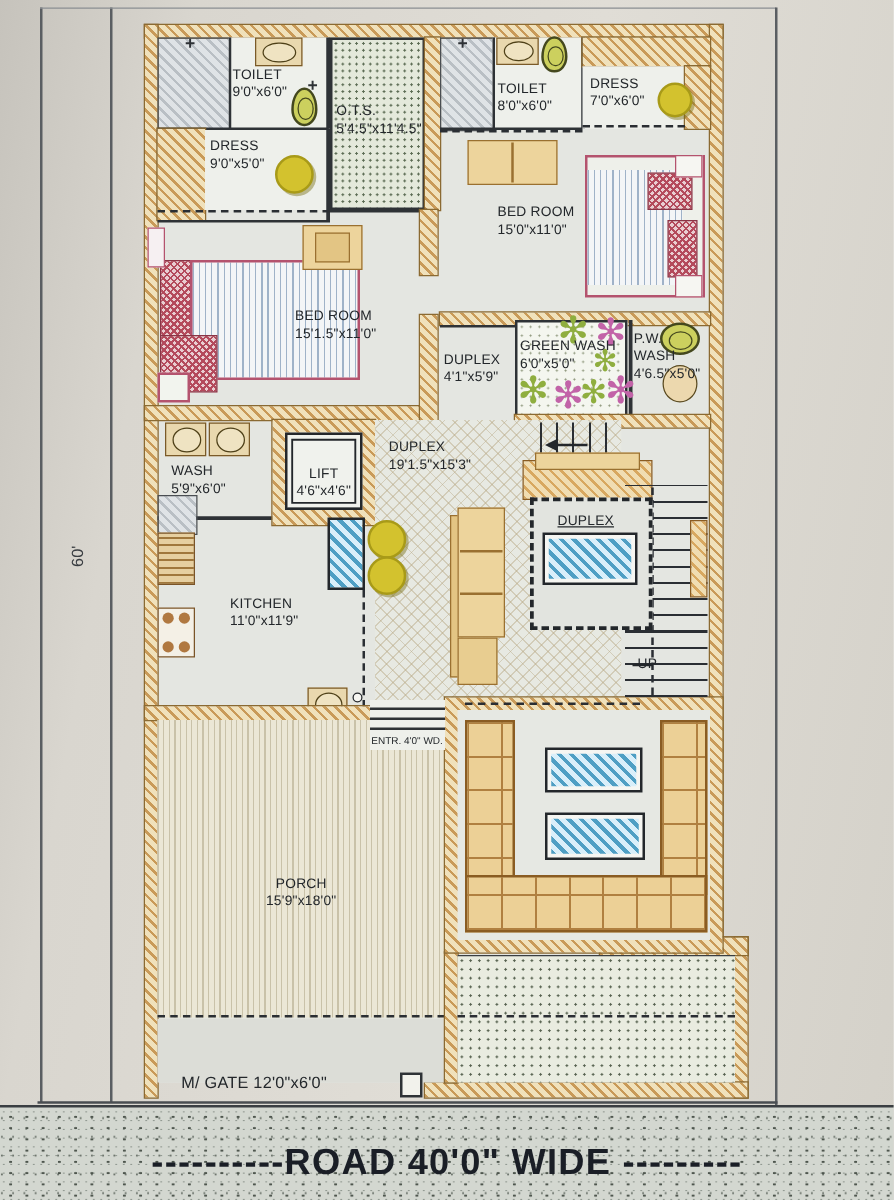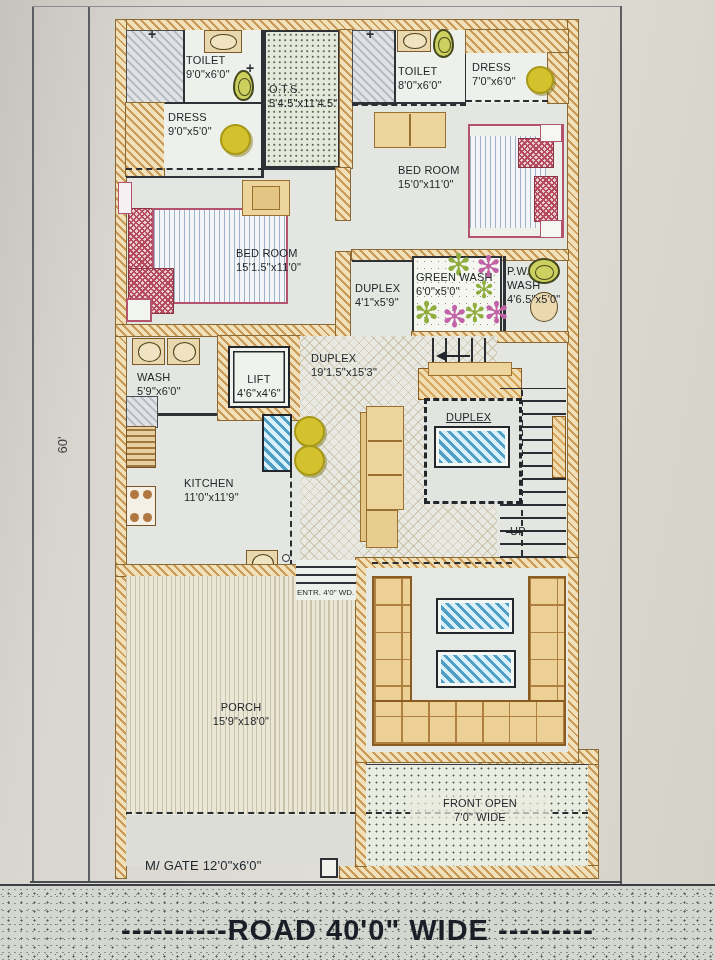--- a/index.html
+++ b/index.html
@@ -304,21 +304,17 @@
   </div>
   <div class="dash-h abs" style="left:126px;top:812px;width:230px;"></div>
   <div class="abs" style="left:126px;top:815px;width:230px;height:51px;background:#dcddd7;"></div>
   <div class="abs wall" style="left:356px;top:762px;width:10px;height:104px;"></div>
   <div class="lbl" style="left:145px;top:858px;font-size:13px;z-index:31;">M/ GATE 12'0"x6'0"</div>
   <div class="abs" style="left:320px;top:858px;width:18px;height:20px;background:#f2f2ec;border:2px solid #2e3236;box-sizing:border-box;z-index:6;"></div>
 
   <div class="abs wall" style="left:480px;top:750px;width:118px;height:14px;"></div>
   <div class="abs dots2" style="left:366px;top:764px;width:222px;height:102px;border-top:1.5px solid #3a3e42;box-sizing:border-box;"></div>
   <div class="dash-h abs" style="left:366px;top:812px;width:222px;"></div>
-  <div class="lbl center" style="left:410px;top:796px;width:140px;z-index:31;">
-    <div style="background:rgba(233,236,224,.7);">FRONT OPEN</div>
-    <div style="background:rgba(233,236,224,.7);">7'0" WIDE</div>
-  </div>
 
   <div class="abs road" style="left:0;top:884px;width:715px;height:76px;"></div>
   <div class="road-label">----------ROAD 40'0" WIDE ---------</div>
 
 </div>
 
 </body></html>

